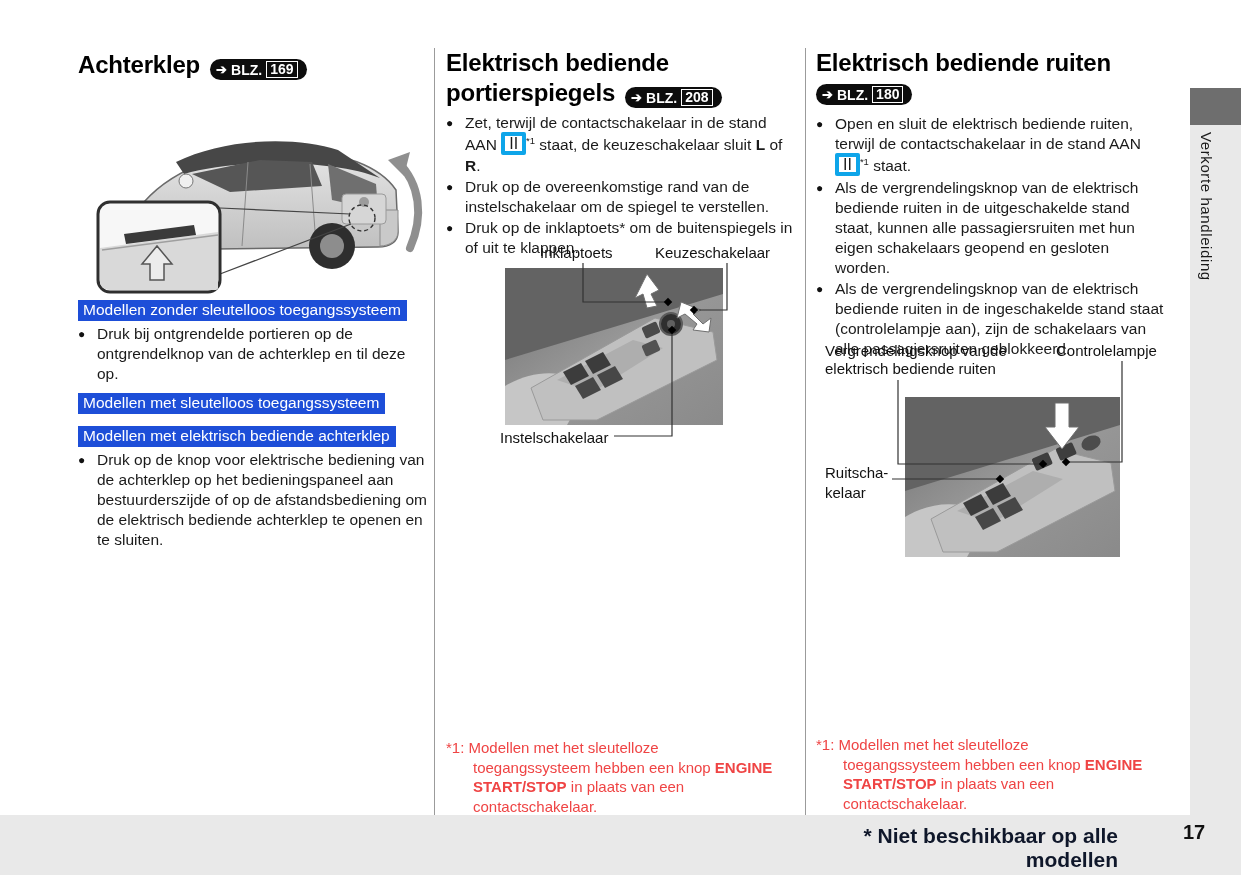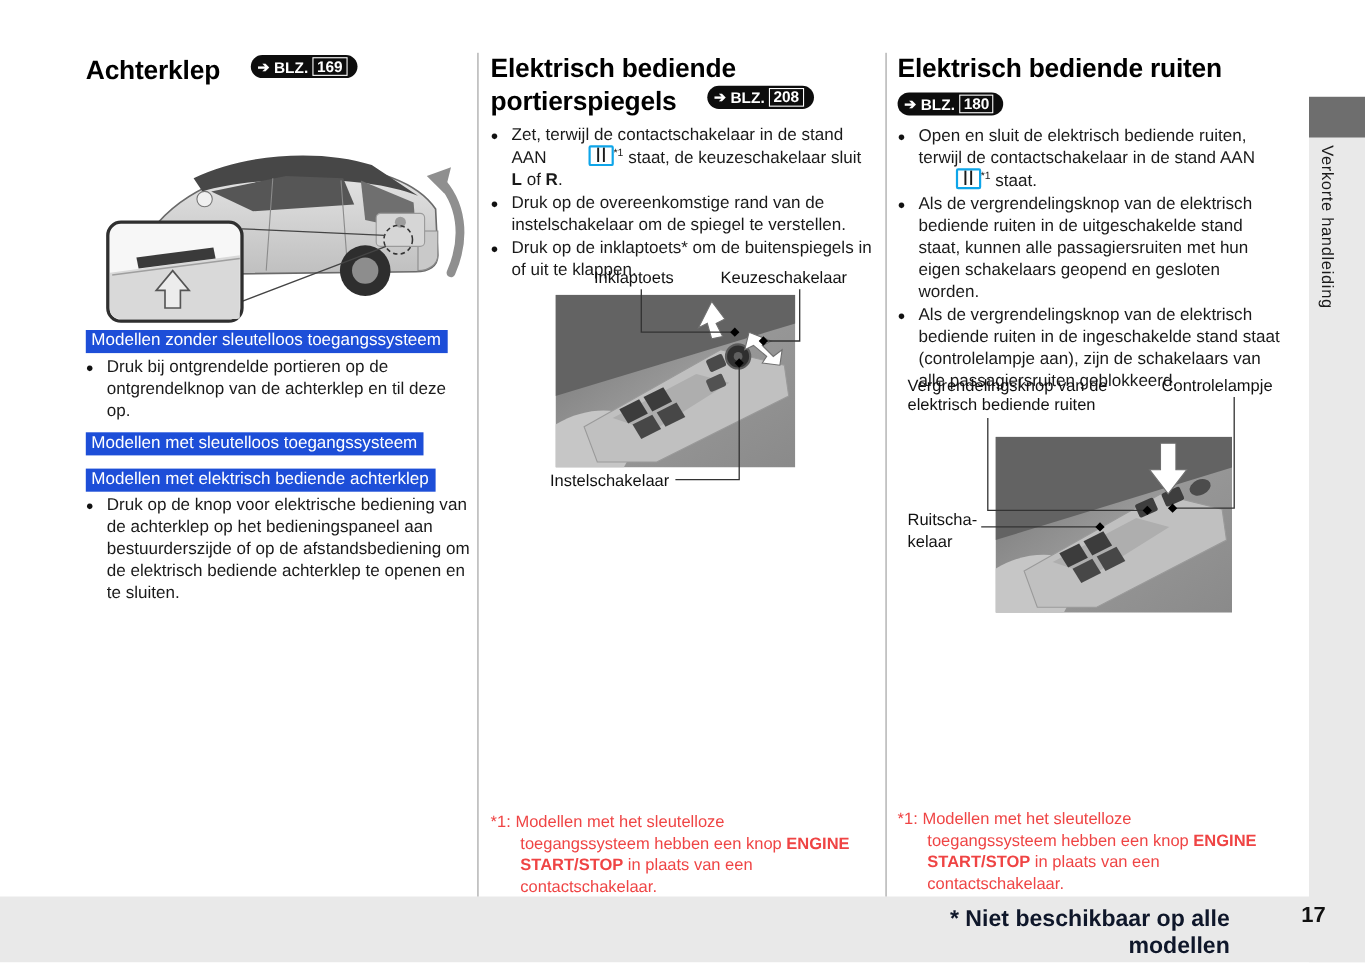--- a/index.html
+++ b/index.html
@@ -29,21 +29,21 @@
   
   .divider { top:48px; width:1px; height:767px; background:#9b9b9b; }
   .divider.d1 { left:434px; }
   .divider.d2 { left:805px; }
 
   
   h1.col-title {
     font-size:24px; line-height:30px; font-weight:bold; color:#000;
     letter-spacing:-0.2px;
   }
-  .title-row { display:flex; align-items:flex-start; gap:28px; }
+  .title-row { display:flex; align-items:flex-end; gap:10px; }
   .blz-badge {
     display:inline-flex; align-items:center;
     background:#0d0d0d; color:#fff;
     border-radius:11px; height:21px; padding:0 9px 0 4px;
     font-size:14px; font-weight:bold; white-space:nowrap;
   }
   .blz-arrow {
     display:inline-block; width:15px; height:15px; border-radius:50%;
     background:#0d0d0d; color:#fff; font-size:13px; line-height:15px;
     text-align:center; margin-right:2px; font-weight:bold;
@@ -63,23 +63,23 @@
   ul.bullets { list-style:none; }
   ul.bullets li {
     position:relative; padding-left:19px;
     font-size:15.5px; line-height:20px; margin-bottom:1px;
   }
   ul.bullets li::before {
     content:"\25CF"; position:absolute; left:0; top:0;
     font-size:12px; line-height:20px; color:#111;
   }
   .keybox {
-    display:inline-block; border:2px solid #0ea5e9; border-radius:2px;
-    font-size:19px; line-height:14px; padding:1px 4px 0 4px;
-    position:relative; top:-1px;margin-left:34px;
+    display:inline-block; border:4px solid #0ea5e9; border-radius:2px;
+    font-size:16px; line-height:14px; padding:1px 4px 0 4px;
+    position:relative; top:-1px;
   }
   sup.fnref { font-size:9.5px; vertical-align:super; line-height:0; }
   .b { font-weight:bold; }
 
   
   .diagram { position:absolute; }
   .diagram .lbl {
     position:absolute; font-size:15px; line-height:18px; color:#111;
     white-space:nowrap;
   }

